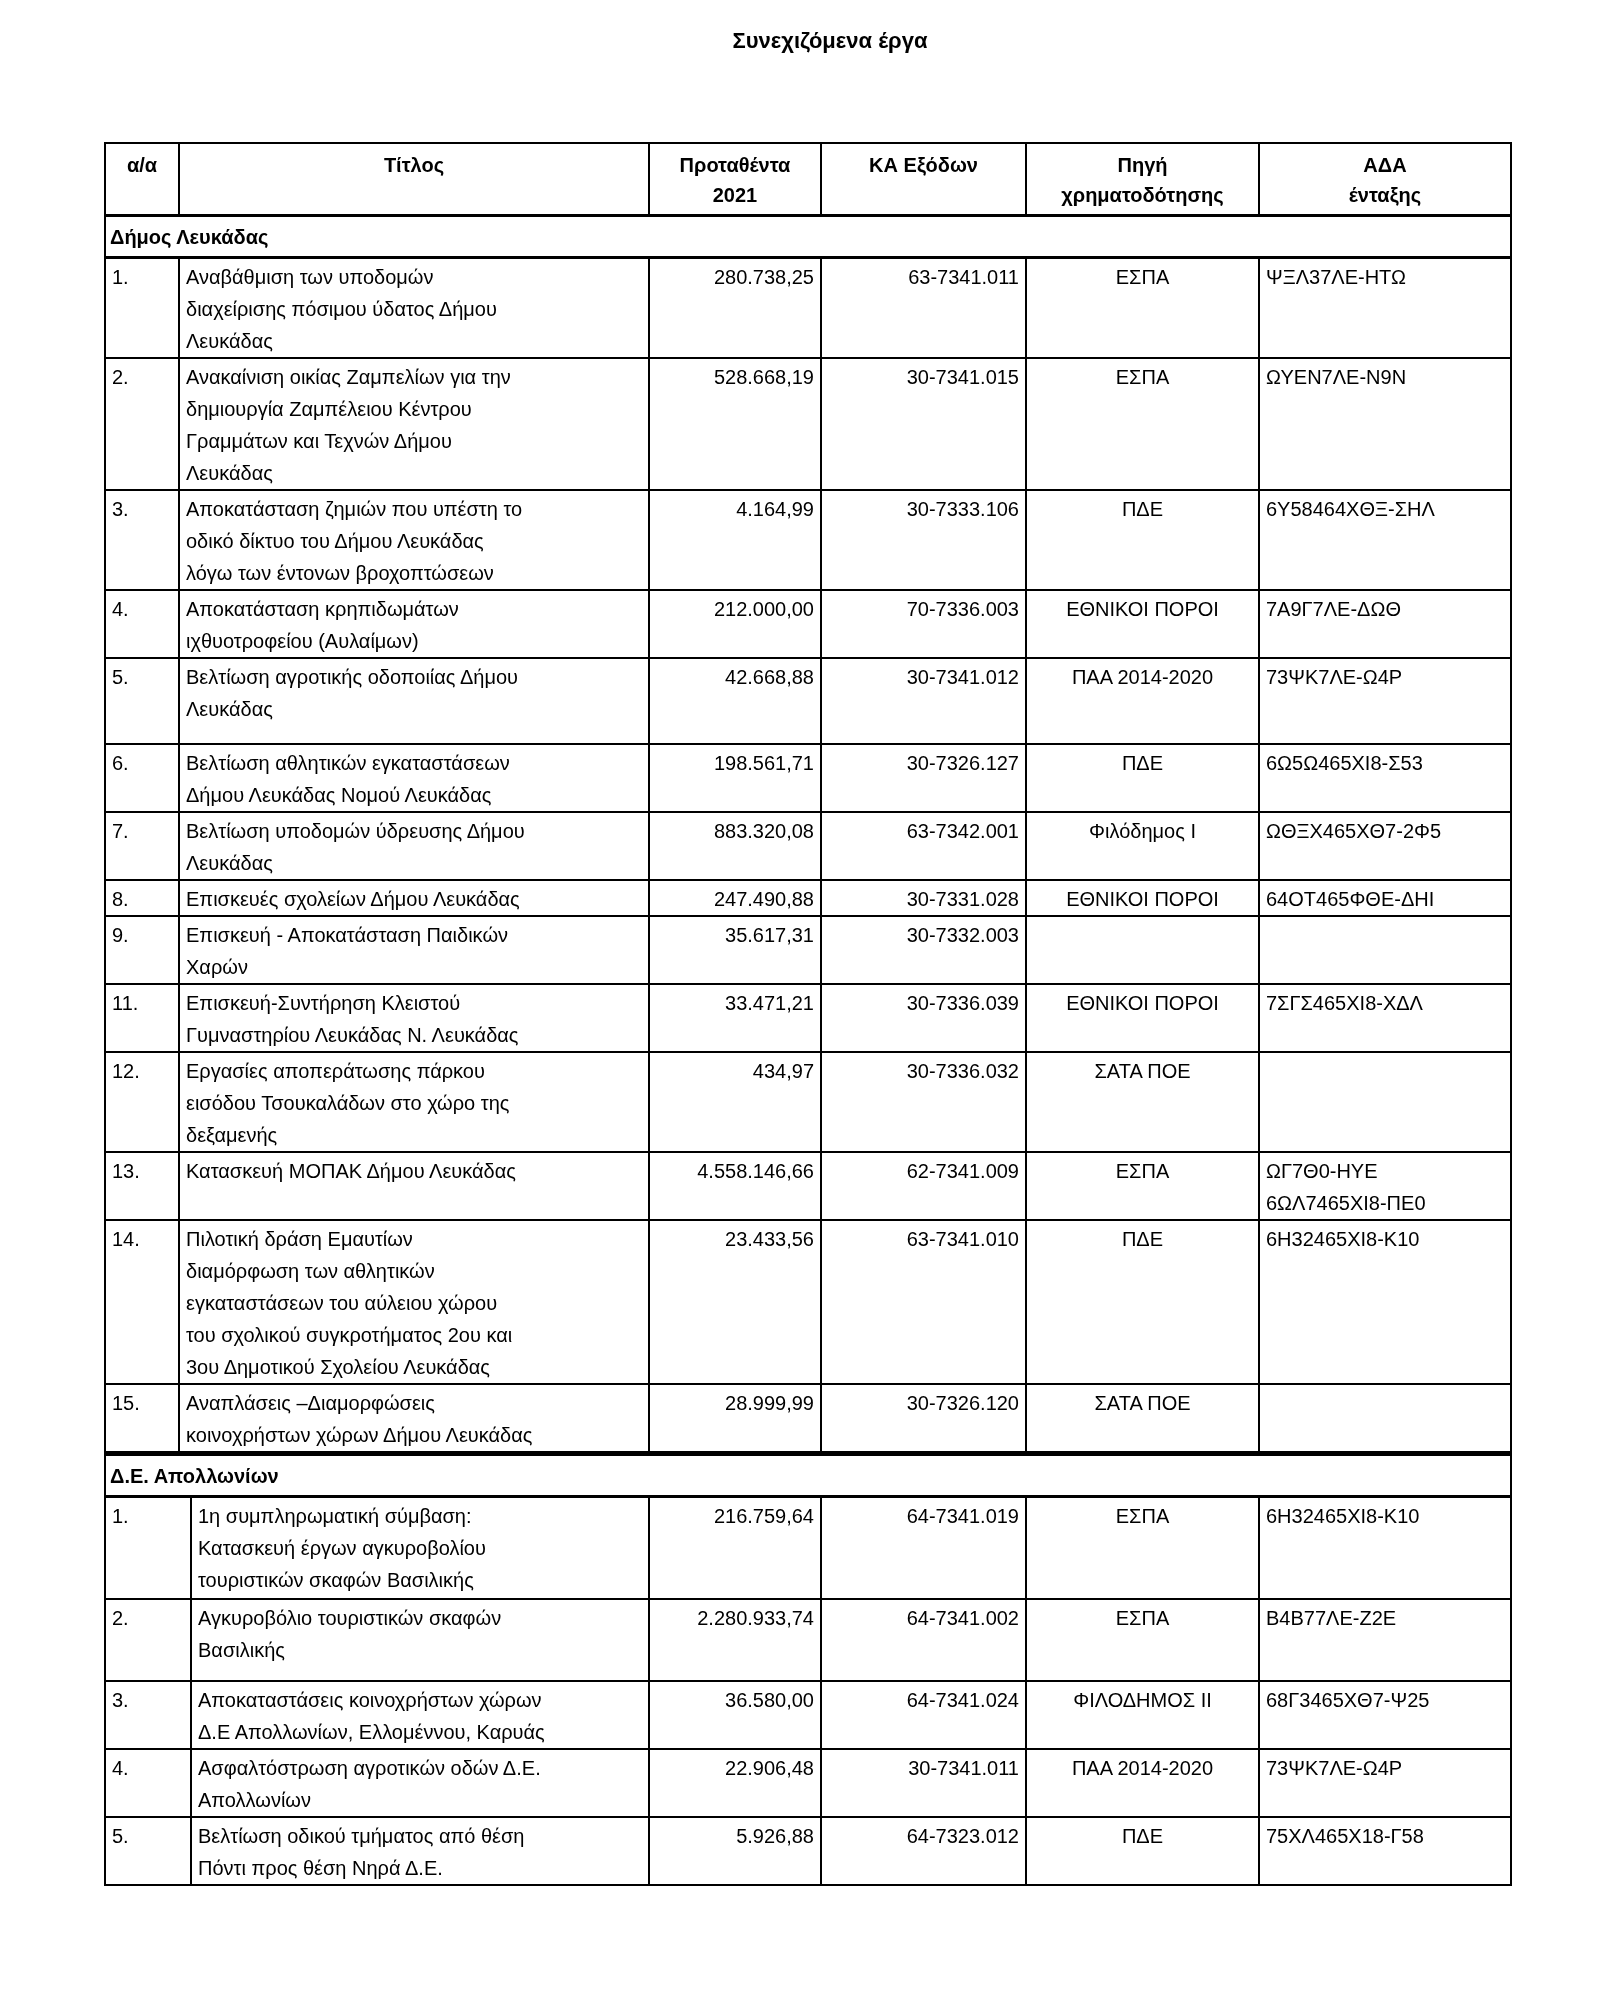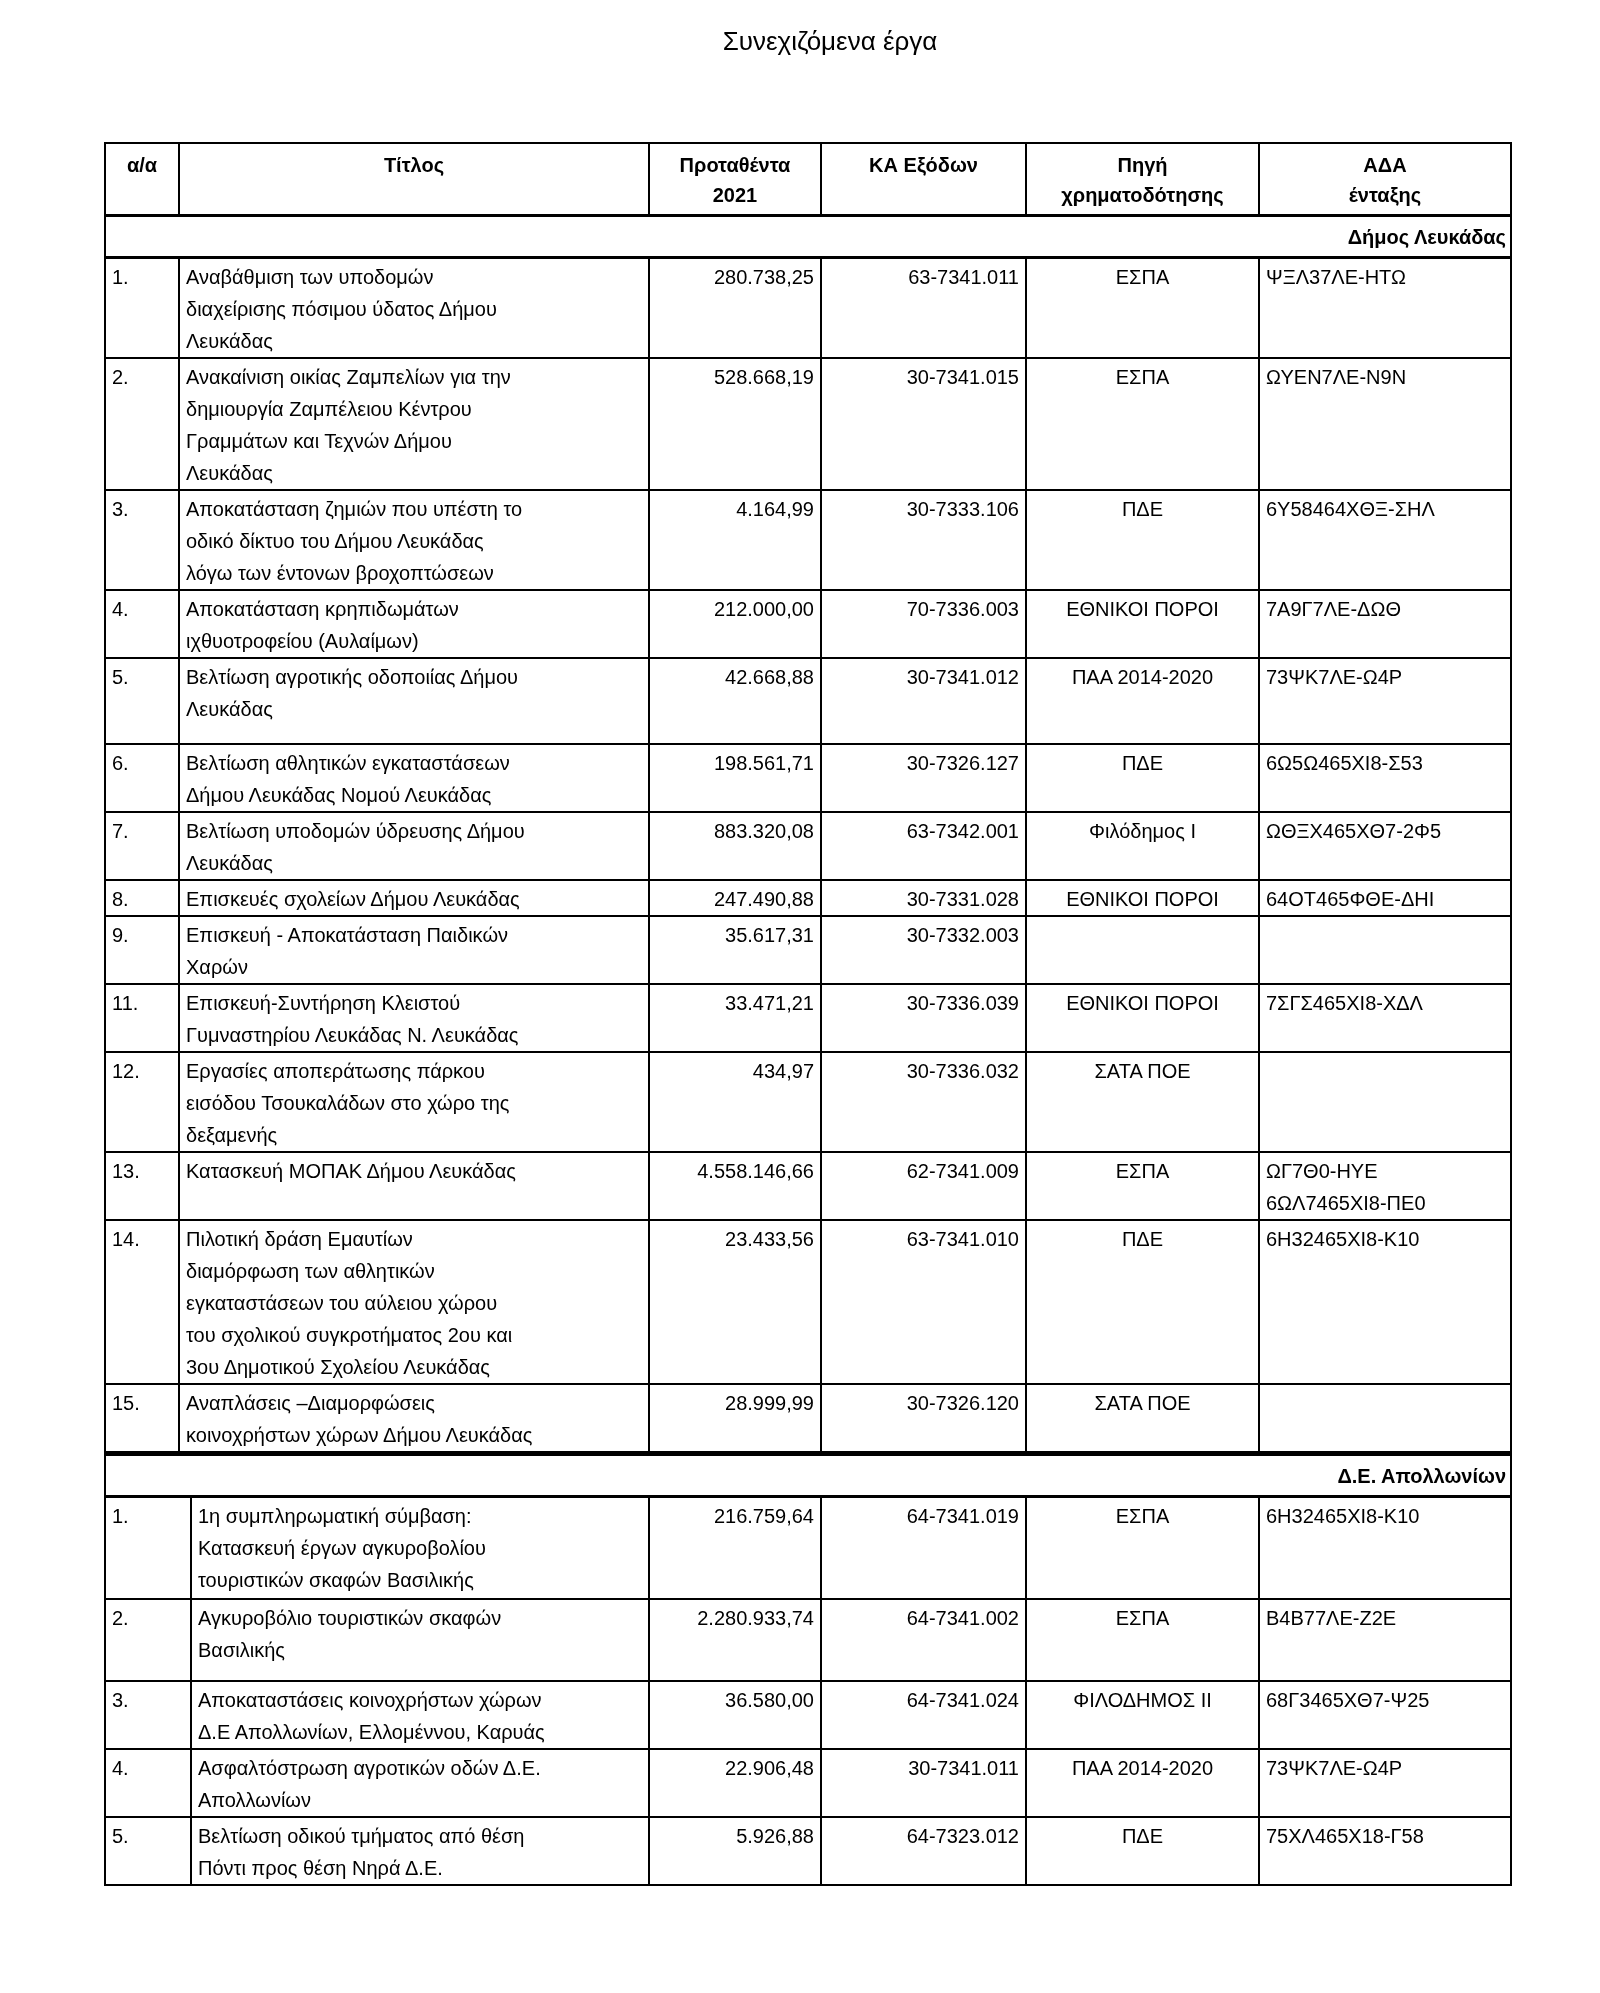--- a/index.html
+++ b/index.html
@@ -11,22 +11,22 @@
     background: #ffffff;
     color: #000000;
     font-family: "Liberation Sans", "DejaVu Sans", sans-serif;
   }
   .doc-title {
     width: 1406px;
     margin: 26px 0 0 104px;
     padding-left: 46px;
     box-sizing: border-box;
     text-align: center;
-    font-size: 26px;
-    font-weight: normal;
+    font-size: 22px;
+    font-weight: bold;
     line-height: 30px;
     white-space: pre-line;
   }
   .tbl-wrap { margin: 86px 0 0 104px; }
   table.projects {
     border-collapse: collapse;
     table-layout: fixed;
     width: 1406px;
     border: 2px solid #000;
   }
@@ -41,21 +41,21 @@
   }
   table.projects th {
     font-weight: bold;
     text-align: center;
     line-height: 30px;
     padding: 6px 4px 4px 4px;
     border-bottom: 3px solid #000;
     margin-top: 24px;
   }
   tr.section-row td {
-    text-align: right;
+    text-align: left;
     font-weight: bold;
     line-height: 30px;
     padding: 5px 4px 4px 4px;
     border-bottom: 3px solid #000;
   }
   #table2 { border-top: 3px solid #000; }
   td.c-num    { text-align: left;  padding-left: 15px; }
   td.c-title  { text-align: left;  padding-left: 12px; padding-right: 8px; }
   td.c-amount { text-align: right; padding-right: 15px; }
   td.c-ka     { text-align: right; padding-right: 18px; }

